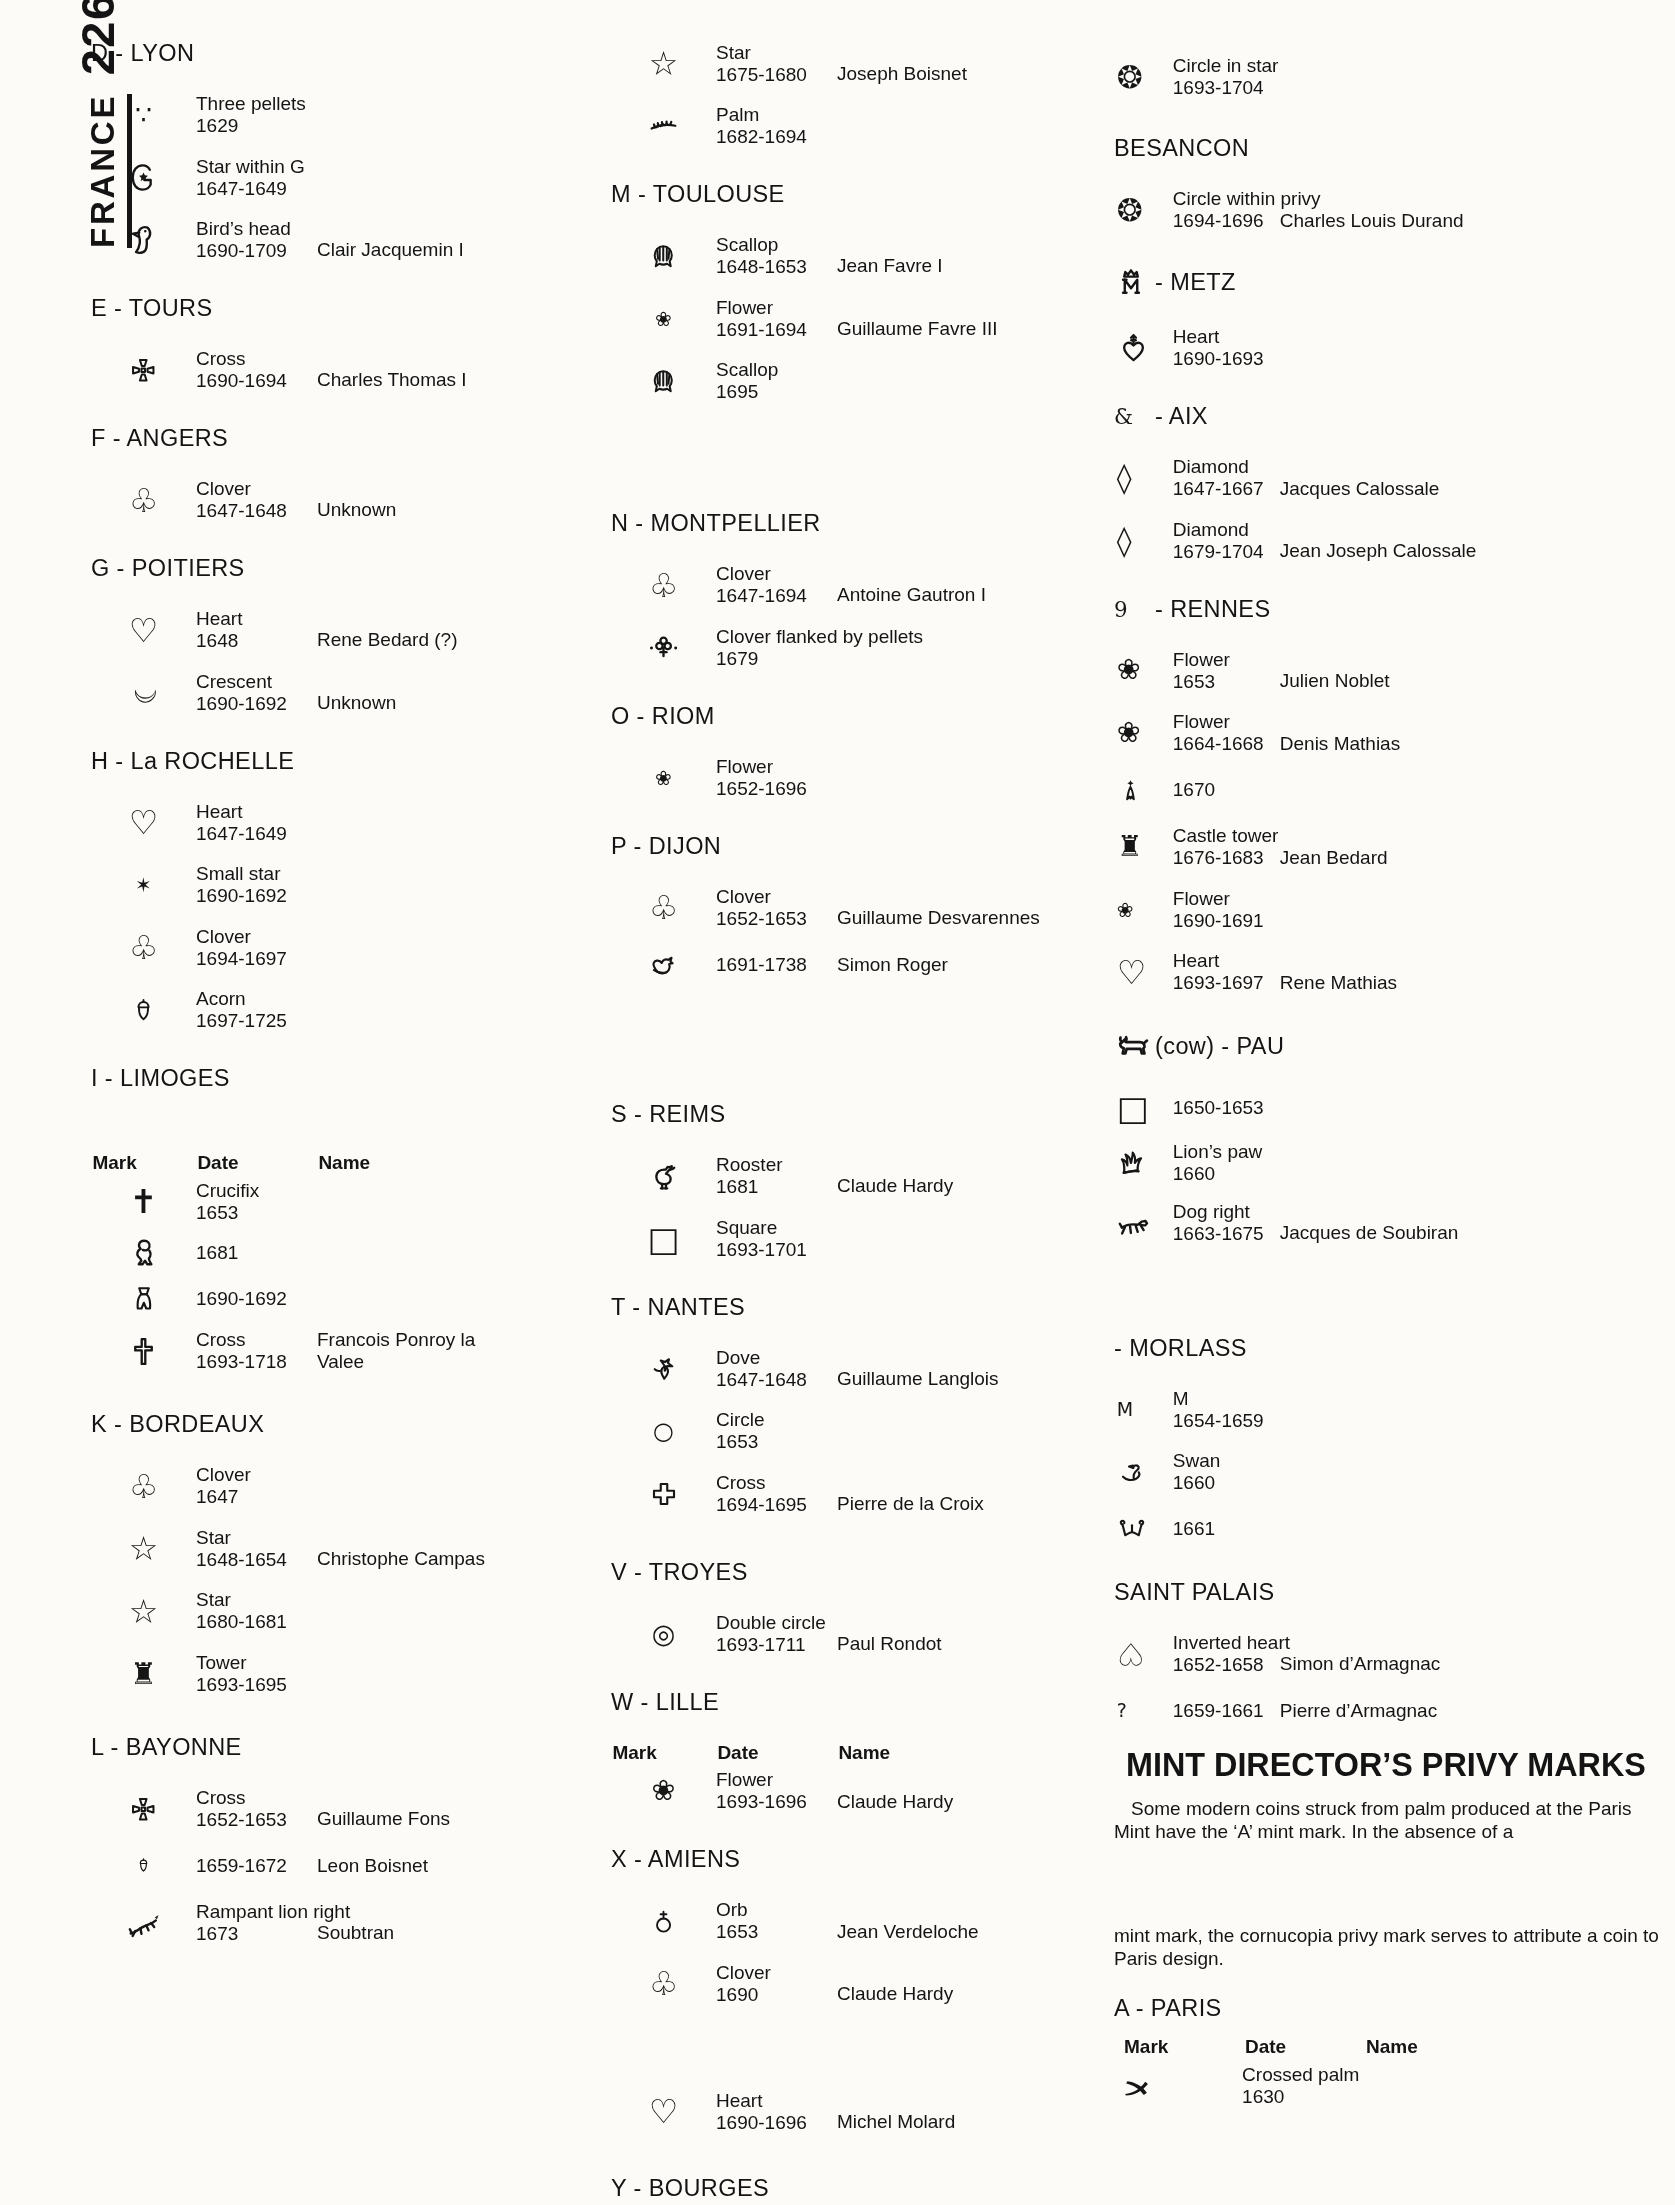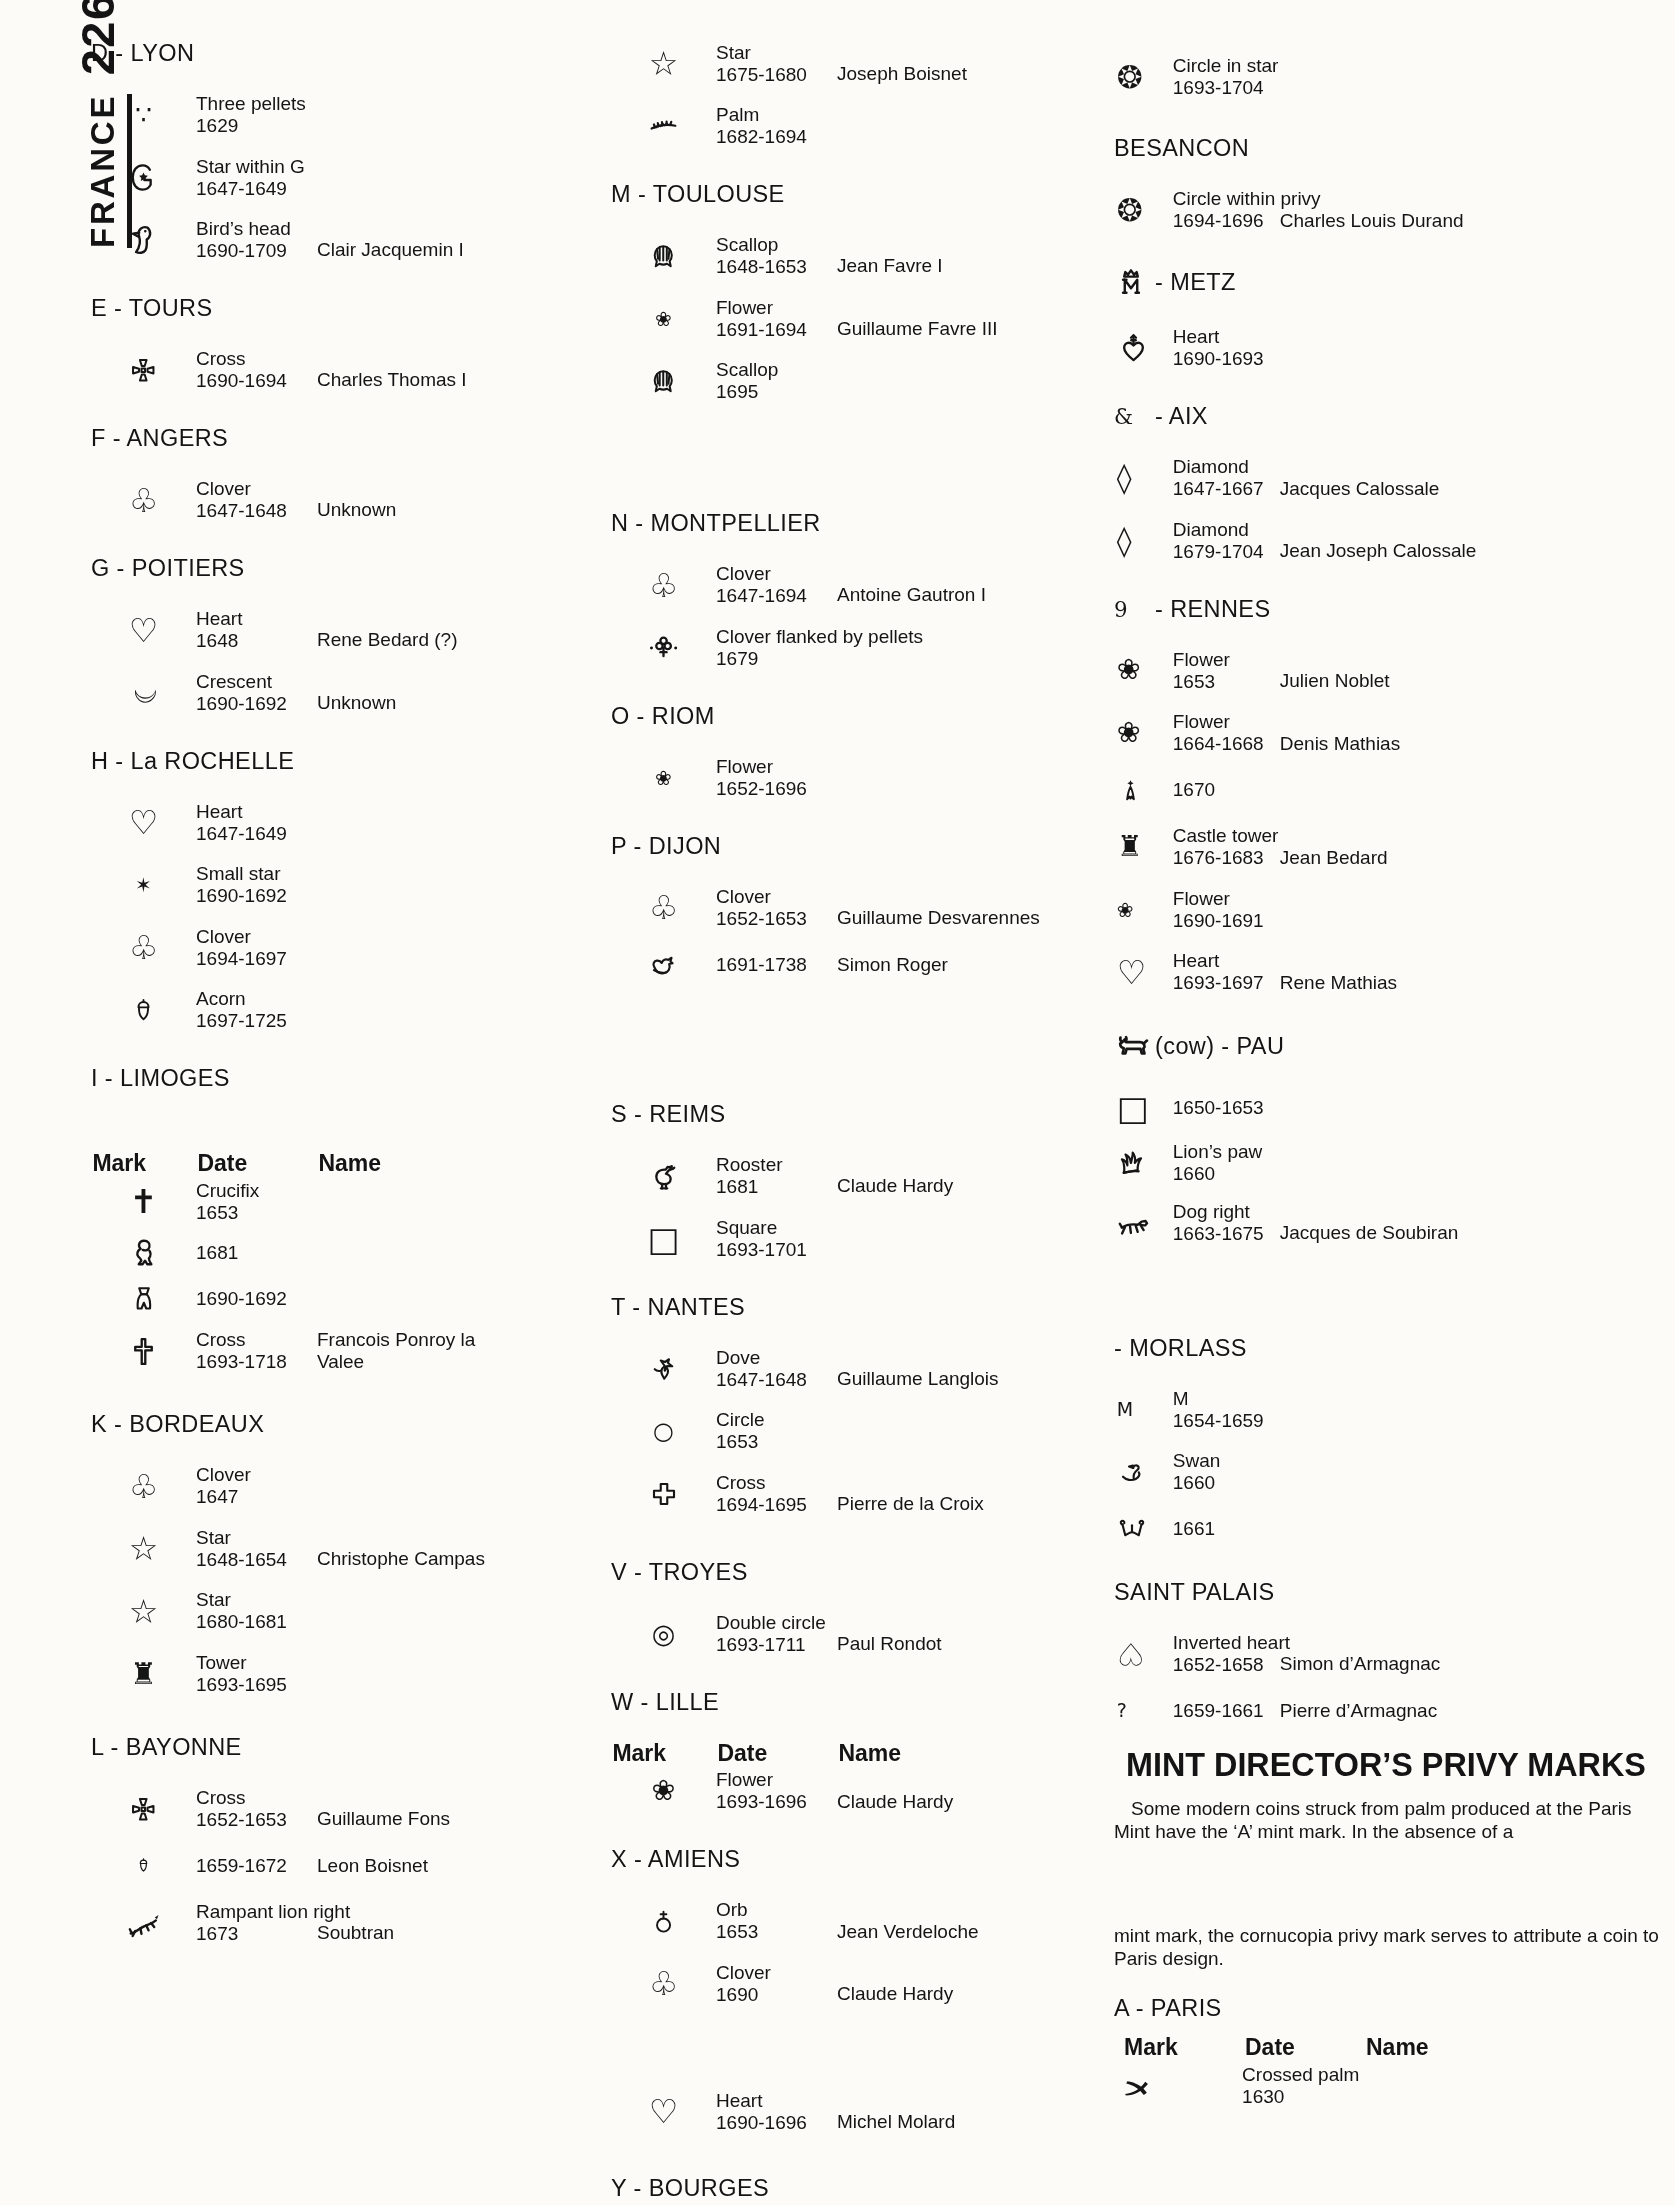--- a/index.html
+++ b/index.html
@@ -26,21 +26,21 @@
 
   .row{display:flex;align-items:center;margin-bottom:18.5px}
   .icell{width:105px;flex:none;display:flex;justify-content:center;align-items:center;min-height:33px}
   .col3 .icell{width:56px;justify-content:flex-start;padding-left:2.8px}
   .mid{width:121px;flex:none}
   .col3 .mid{width:107px}
   .desc,.date{font-size:19px;line-height:22px;white-space:nowrap}
   .ncell{flex:1;font-size:19px;line-height:22px;align-self:flex-end;padding-bottom:0.7px}
   .row.single .ncell{align-self:center;padding-bottom:0}
 
-  .tbl-h{display:flex;font-weight:bold;font-size:23px;line-height:22px;margin:0 0 5.7px}
+  .tbl-h{display:flex;font-weight:bold;font-size:19px;line-height:22px;margin:0 0 5.7px}
   .th-mark{width:105px;padding-left:1.4px}
   .th-date{width:121px}
   .th-name{flex:1}
 
   .glyph{font-family:"DejaVu Sans",sans-serif;line-height:1;display:inline-block;color:#161616}
   .glyph.serif{font-family:"DejaVu Serif",serif}
   svg.mark{display:block}
   svg.mark path{stroke:#161616;stroke-width:1.7;fill:none;stroke-linecap:round;stroke-linejoin:round}
   svg.mark path.f{fill:#161616;stroke:none}
 

